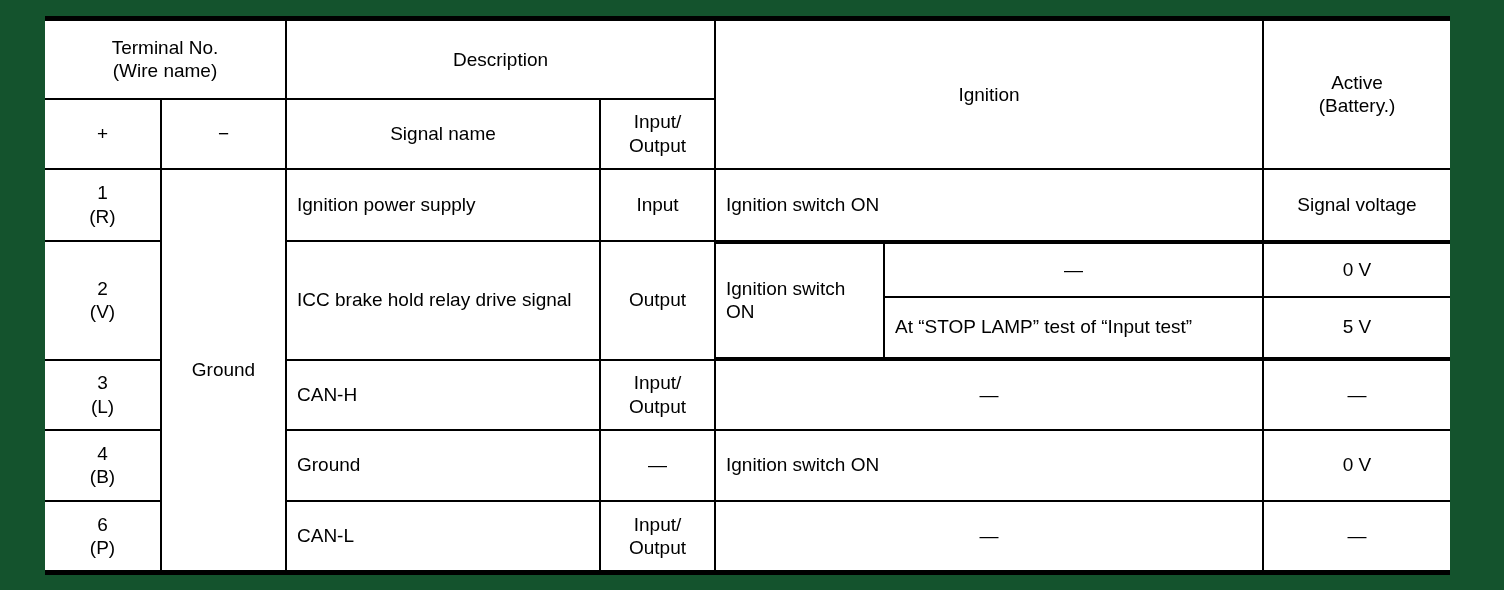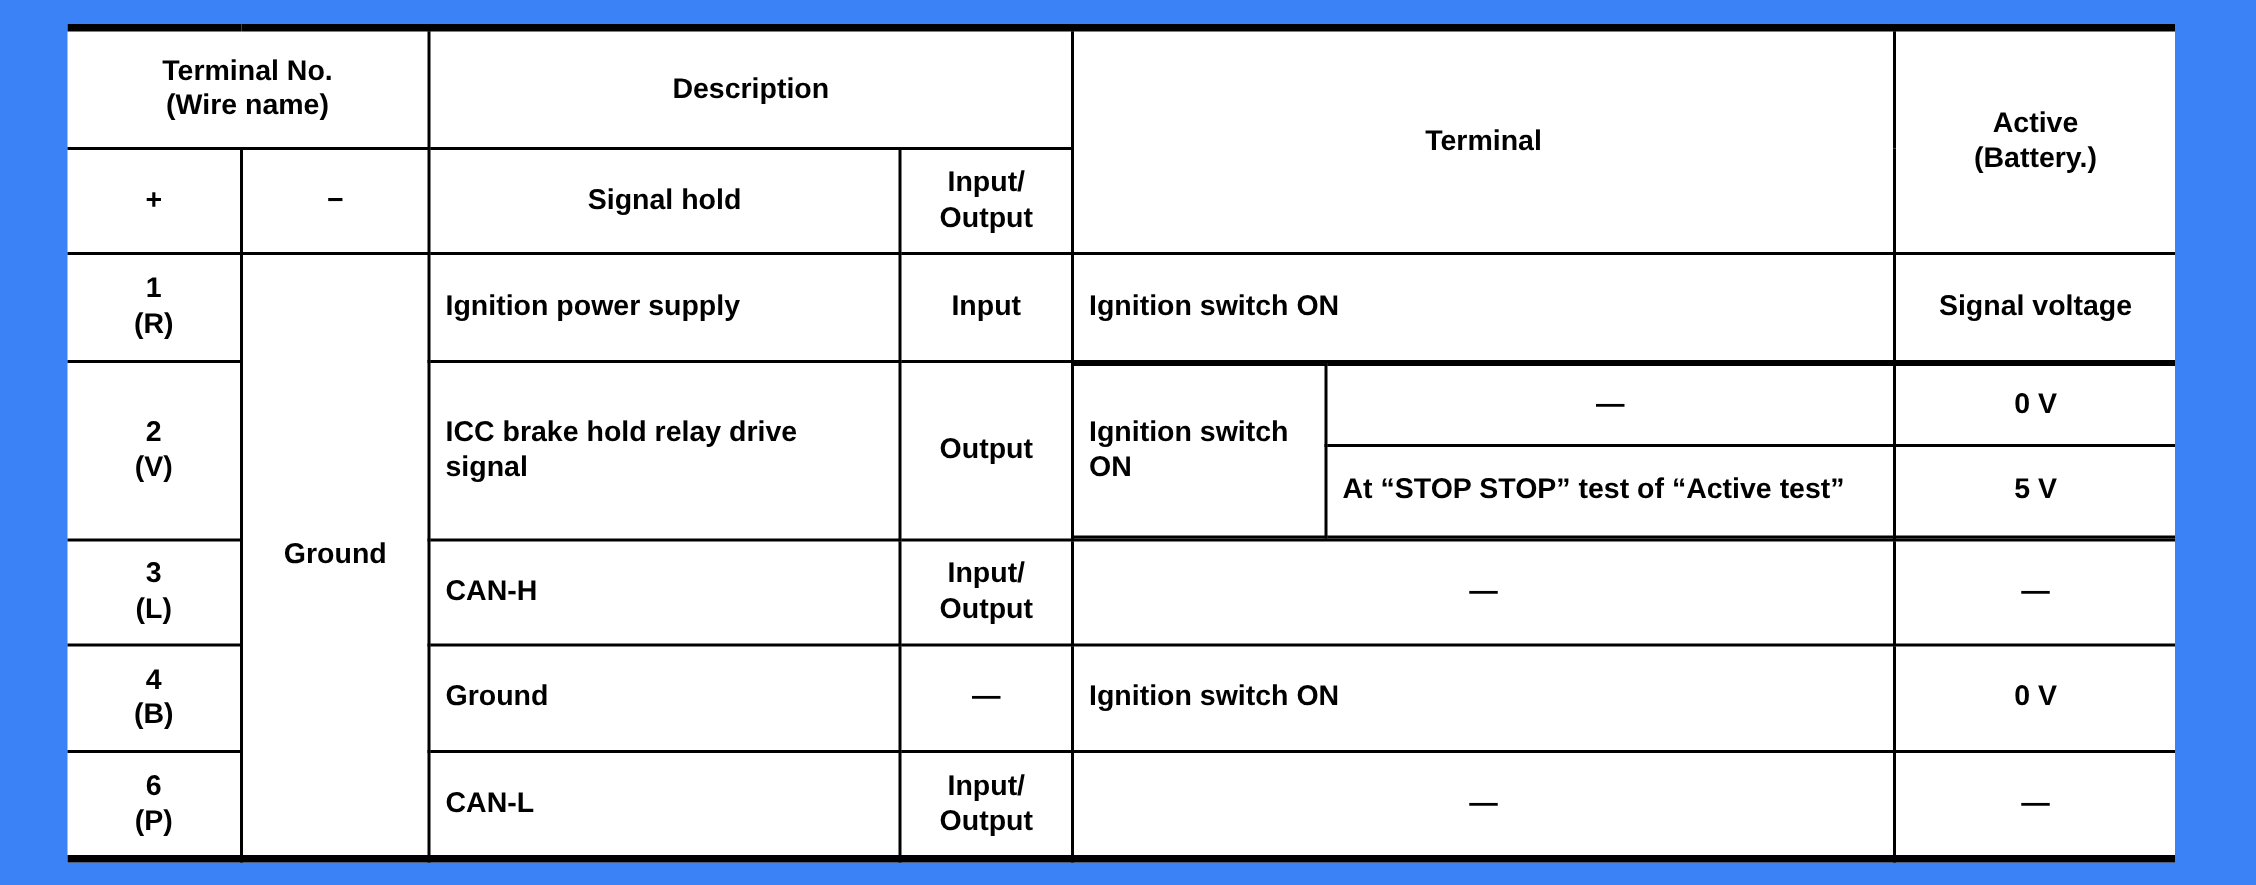--- a/index.html
+++ b/index.html
@@ -12,22 +12,21 @@
     height: 590px;
     font-family: "Liberation Sans", sans-serif;
     color: #000000;
     overflow: hidden;
   }
 
   .sheet {
     position: relative;
     width: 1504px;
     height: 590px;
-    background: #3b82f6;
-    font-weight: bold;
+    background: #14532d;
   }
 
   table.spec {
     position: absolute;
     left: 45px;
     top: 16px;
     width: 1405px;
     border-collapse: collapse;
     table-layout: fixed;
     background: #ffffff;
@@ -95,31 +94,31 @@
         <col class="w-val">
     </colgroup>
     <tbody>
 
       <tr class="hdr-top">
         <td class="c" colspan="2" style="height:80px;">
           <div>Terminal No.</div>
           <div>(Wire name)</div>
         </td>
         <td class="c" colspan="2">Description</td>
-        <td class="c" rowspan="2">Terminal</td>
+        <td class="c" rowspan="2">Ignition</td>
         <td class="c" rowspan="2">
           <div>Active</div>
           <div>(Battery.)</div>
         </td>
       </tr>
 
       <tr class="thickline">
         <td class="c" style="height:70px;">+</td>
         <td class="c">−</td>
-        <td class="c">Signal hold</td>
+        <td class="c">Signal name</td>
         <td class="c">
           <div>Input/</div>
           <div>Output</div>
         </td>
       </tr>
 
       <tr>
         <td class="c" style="height:72px;">
           <div>1</div>
           <div>(R)</div>
@@ -143,21 +142,21 @@
             <colgroup>
                 <col style="width:168px;">
                 <col>
               </colgroup>
             <tbody>
               <tr>
                 <td rowspan="2" style="border-right:2px solid #000; padding:6px 10px;">Ignition switch ON</td>
                 <td class="c" style="height:54px; border-bottom:2px solid #000; padding:6px 10px;">—</td>
               </tr>
               <tr>
-                <td class="l" style="height:61px; padding:6px 10px;">At “STOP STOP” test of “Active test”</td>
+                <td class="l" style="height:61px; padding:6px 10px;">At “STOP LAMP” test of “Input test”</td>
               </tr>
             </tbody>
           </table>
         </td>
         <td class="c" style="padding:0;">
           <table class="sub-table">
             <tbody>
               <tr>
                 <td class="c" style="height:54px; border-bottom:2px solid #000; padding:6px 10px;">0 V</td>
               </tr>

